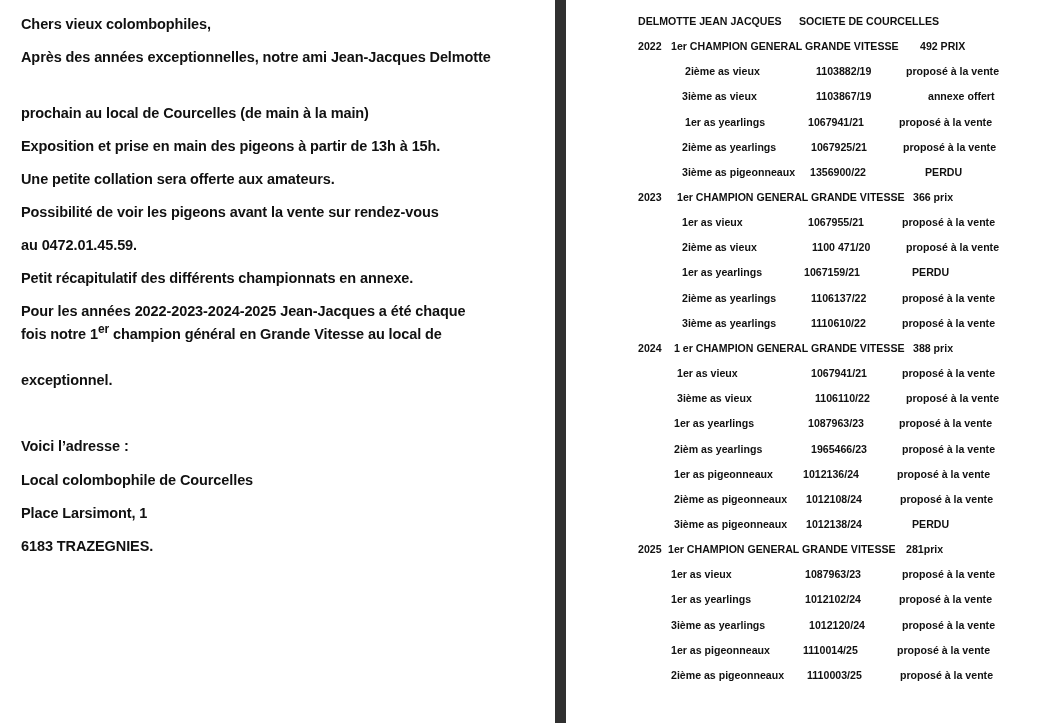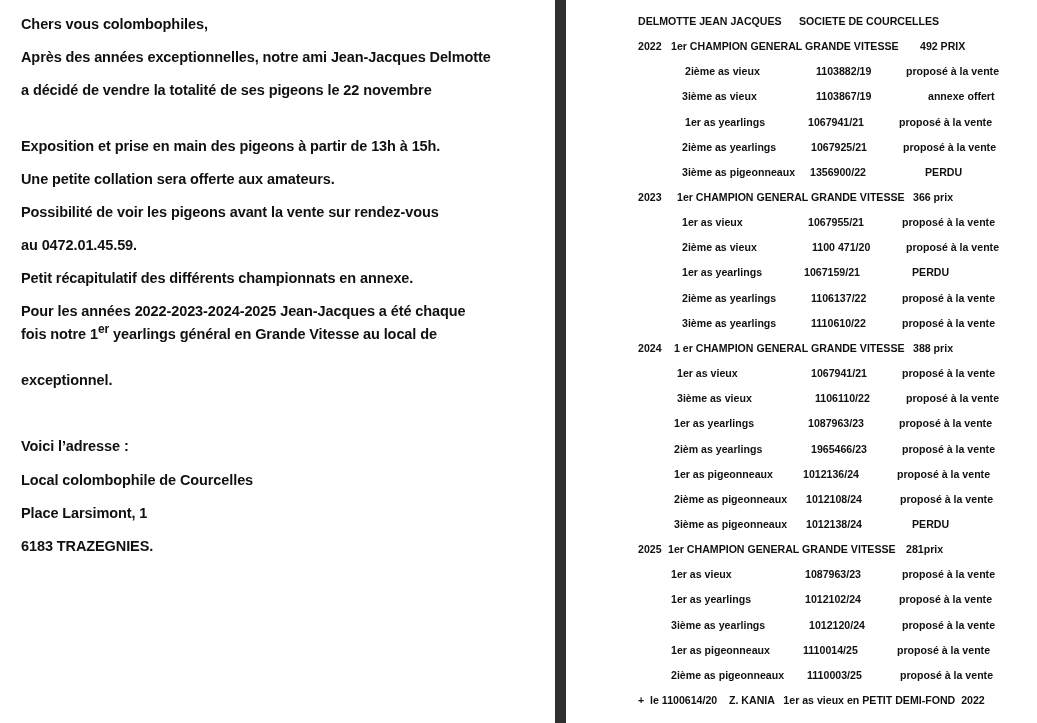--- a/index.html
+++ b/index.html
@@ -25,30 +25,30 @@
   }
   .r {
     position: absolute; font-size: 10.6px; font-weight: bold; color: #111;
     white-space: nowrap; line-height: 13px;
   }
 </style>
 </head>
 <body>
 
 <div class="left-page">
-  <p class="para" style="top:13px">Chers vous colombophiles,</p>
+  <p class="para" style="top:13px">Chers vieux colombophiles,</p>
   <p class="para" style="top:46px">Après des années exceptionnelles, notre ami Jean-Jacques Delmotte</p>
-  <p class="para" style="top:79px">a décidé de vendre la totalité de ses pigeons le 22 novembre</p>
+  <p class="para" style="top:102px">prochain au local de Courcelles (de main à la main)</p>
   <p class="para" style="top:135px">Exposition et prise en main des pigeons à partir de 13h à 15h.</p>
   <p class="para" style="top:201px">Possibilité de voir les pigeons avant la vente sur rendez-vous</p>
   <p class="para" style="top:168px">Une petite collation sera offerte aux amateurs.</p>
   <p class="para" style="top:234px">au 0472.01.45.59.</p>
   <p class="para" style="top:267px">Petit récapitulatif des différents championnats en annexe.</p>
   <p class="para" style="top:300px">Pour les années 2022-2023-2024-2025 Jean-Jacques a été chaque</p>
-  <p class="para" style="top:323px"><span>fois notre 1</span><sup>er</sup><span> yearlings général en Grande Vitesse au local de</span></p>
+  <p class="para" style="top:323px"><span>fois notre 1</span><sup>er</sup><span> champion général en Grande Vitesse au local de</span></p>
   <p class="para" style="top:369px">exceptionnel.</p>
   <p class="para" style="top:435px">Voici l’adresse :</p>
   <p class="para" style="top:469px">Local colombophile de Courcelles</p>
   <p class="para" style="top:502px">Place Larsimont, 1</p>
   <p class="para" style="top:535px">6183 TRAZEGNIES.</p>
 </div>
 
 <div class="separator"></div>
 
 <div class="right-page">
@@ -153,14 +153,13 @@
   <span class="r" style="left:336px;top:619px">proposé à la vente</span>
 
   <span class="r" style="left:105px;top:644px">1er as pigeonneaux</span>
   <span class="r" style="left:237px;top:644px">1110014/25</span>
   <span class="r" style="left:331px;top:644px">proposé à la vente</span>
 
   <span class="r" style="left:105px;top:669px">2ième as pigeonneaux</span>
   <span class="r" style="left:241px;top:669px">1110003/25</span>
   <span class="r" style="left:334px;top:669px">proposé à la vente</span>
 
-  <span class="r" style="left:72px;top:694px;white-space:pre">+  le 1100614/20    Z. KANIA   1er as vieux en PETIT DEMI-FOND  2022</span>
 </div>
 
 </body></html>

